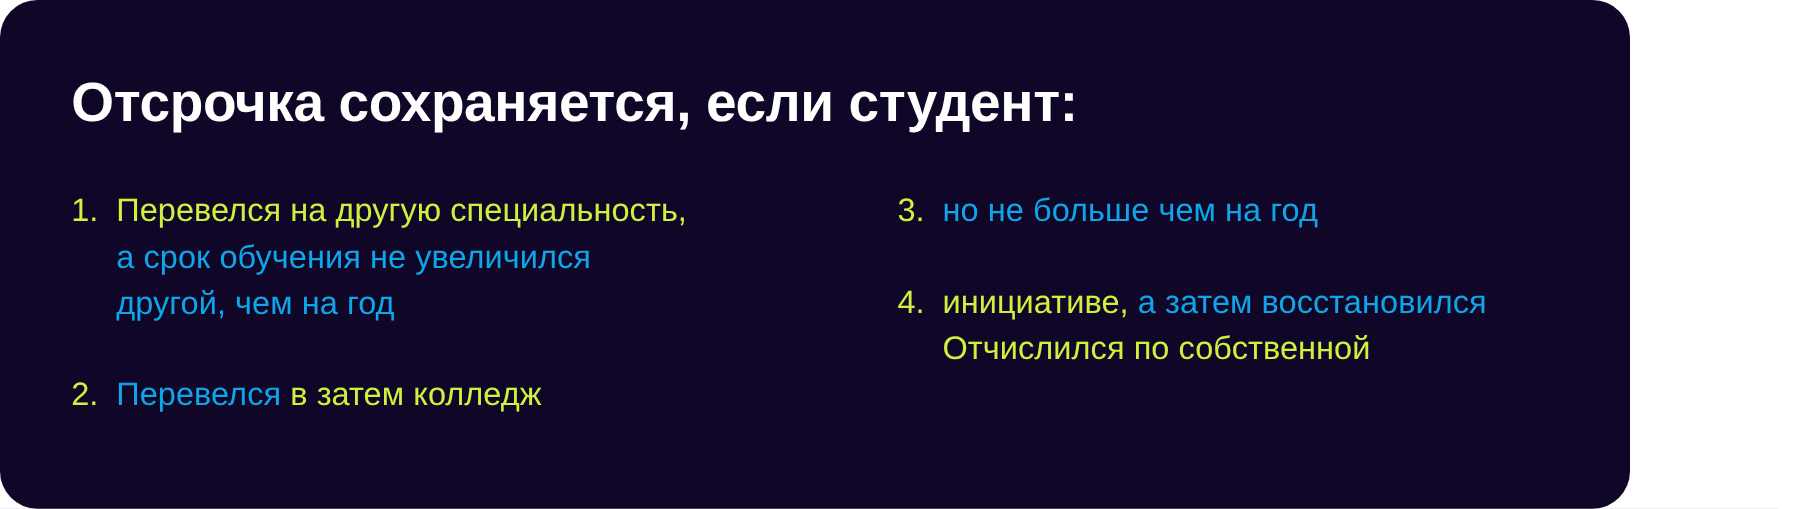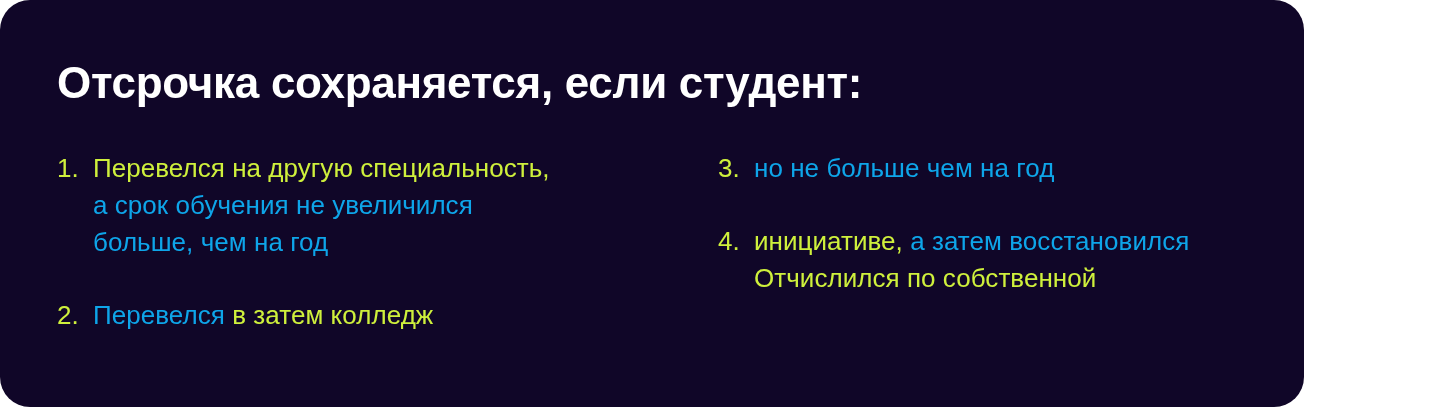--- a/index.html
+++ b/index.html
@@ -93,21 +93,21 @@
 
   <h1 class="card-title">Отсрочка сохраняется, если студент:</h1>
 
   <div class="columns">
     <div class="col col-left">
         <div class="list-item">
           <span class="item-num">1.</span>
           <div class="item-body">
             <span class="item-line"><span class="hl">Перевелся на другую специальность,</span></span>
             <span class="item-line"><span class="pl">а срок обучения не увеличился</span></span>
-            <span class="item-line"><span class="pl">больше, чем на год</span></span>
+            <span class="item-line"><span class="pl">другой, чем на год</span></span>
           </div>
         </div>
         <div class="list-item">
           <span class="item-num">2.</span>
           <div class="item-body">
             <span class="item-line"><span class="pl">Перевелся </span><span class="hl">в затем колледж</span></span>
           </div>
         </div>
       </div>
     <div class="col col-right">

